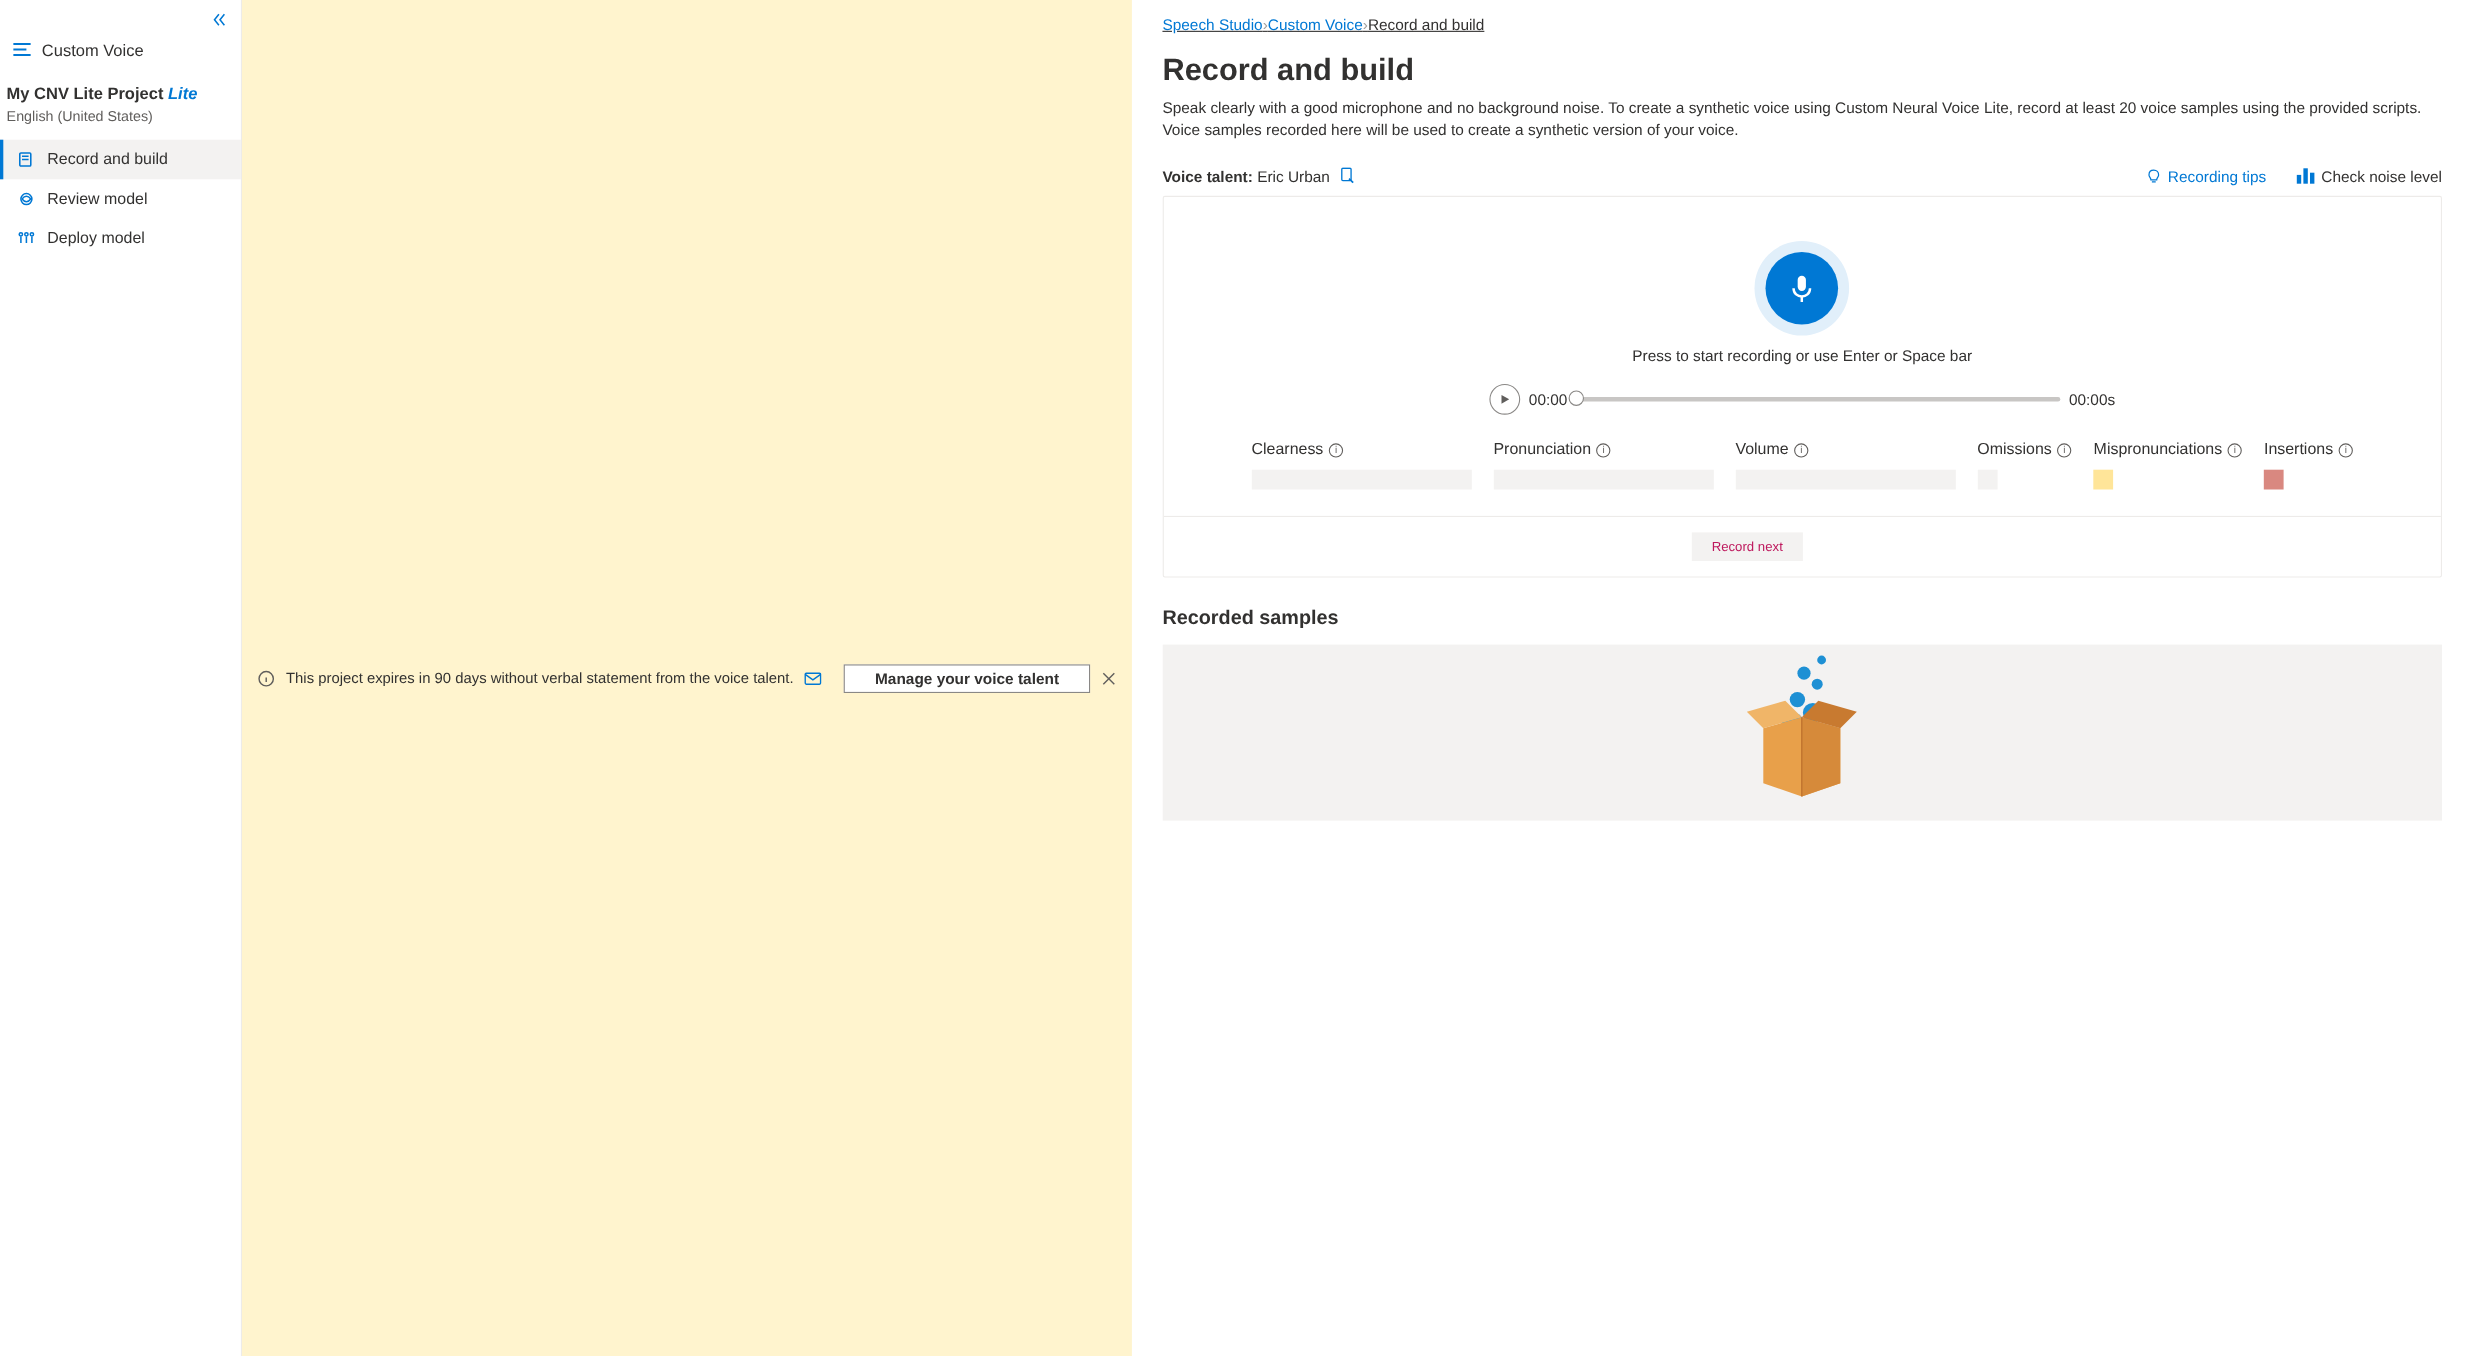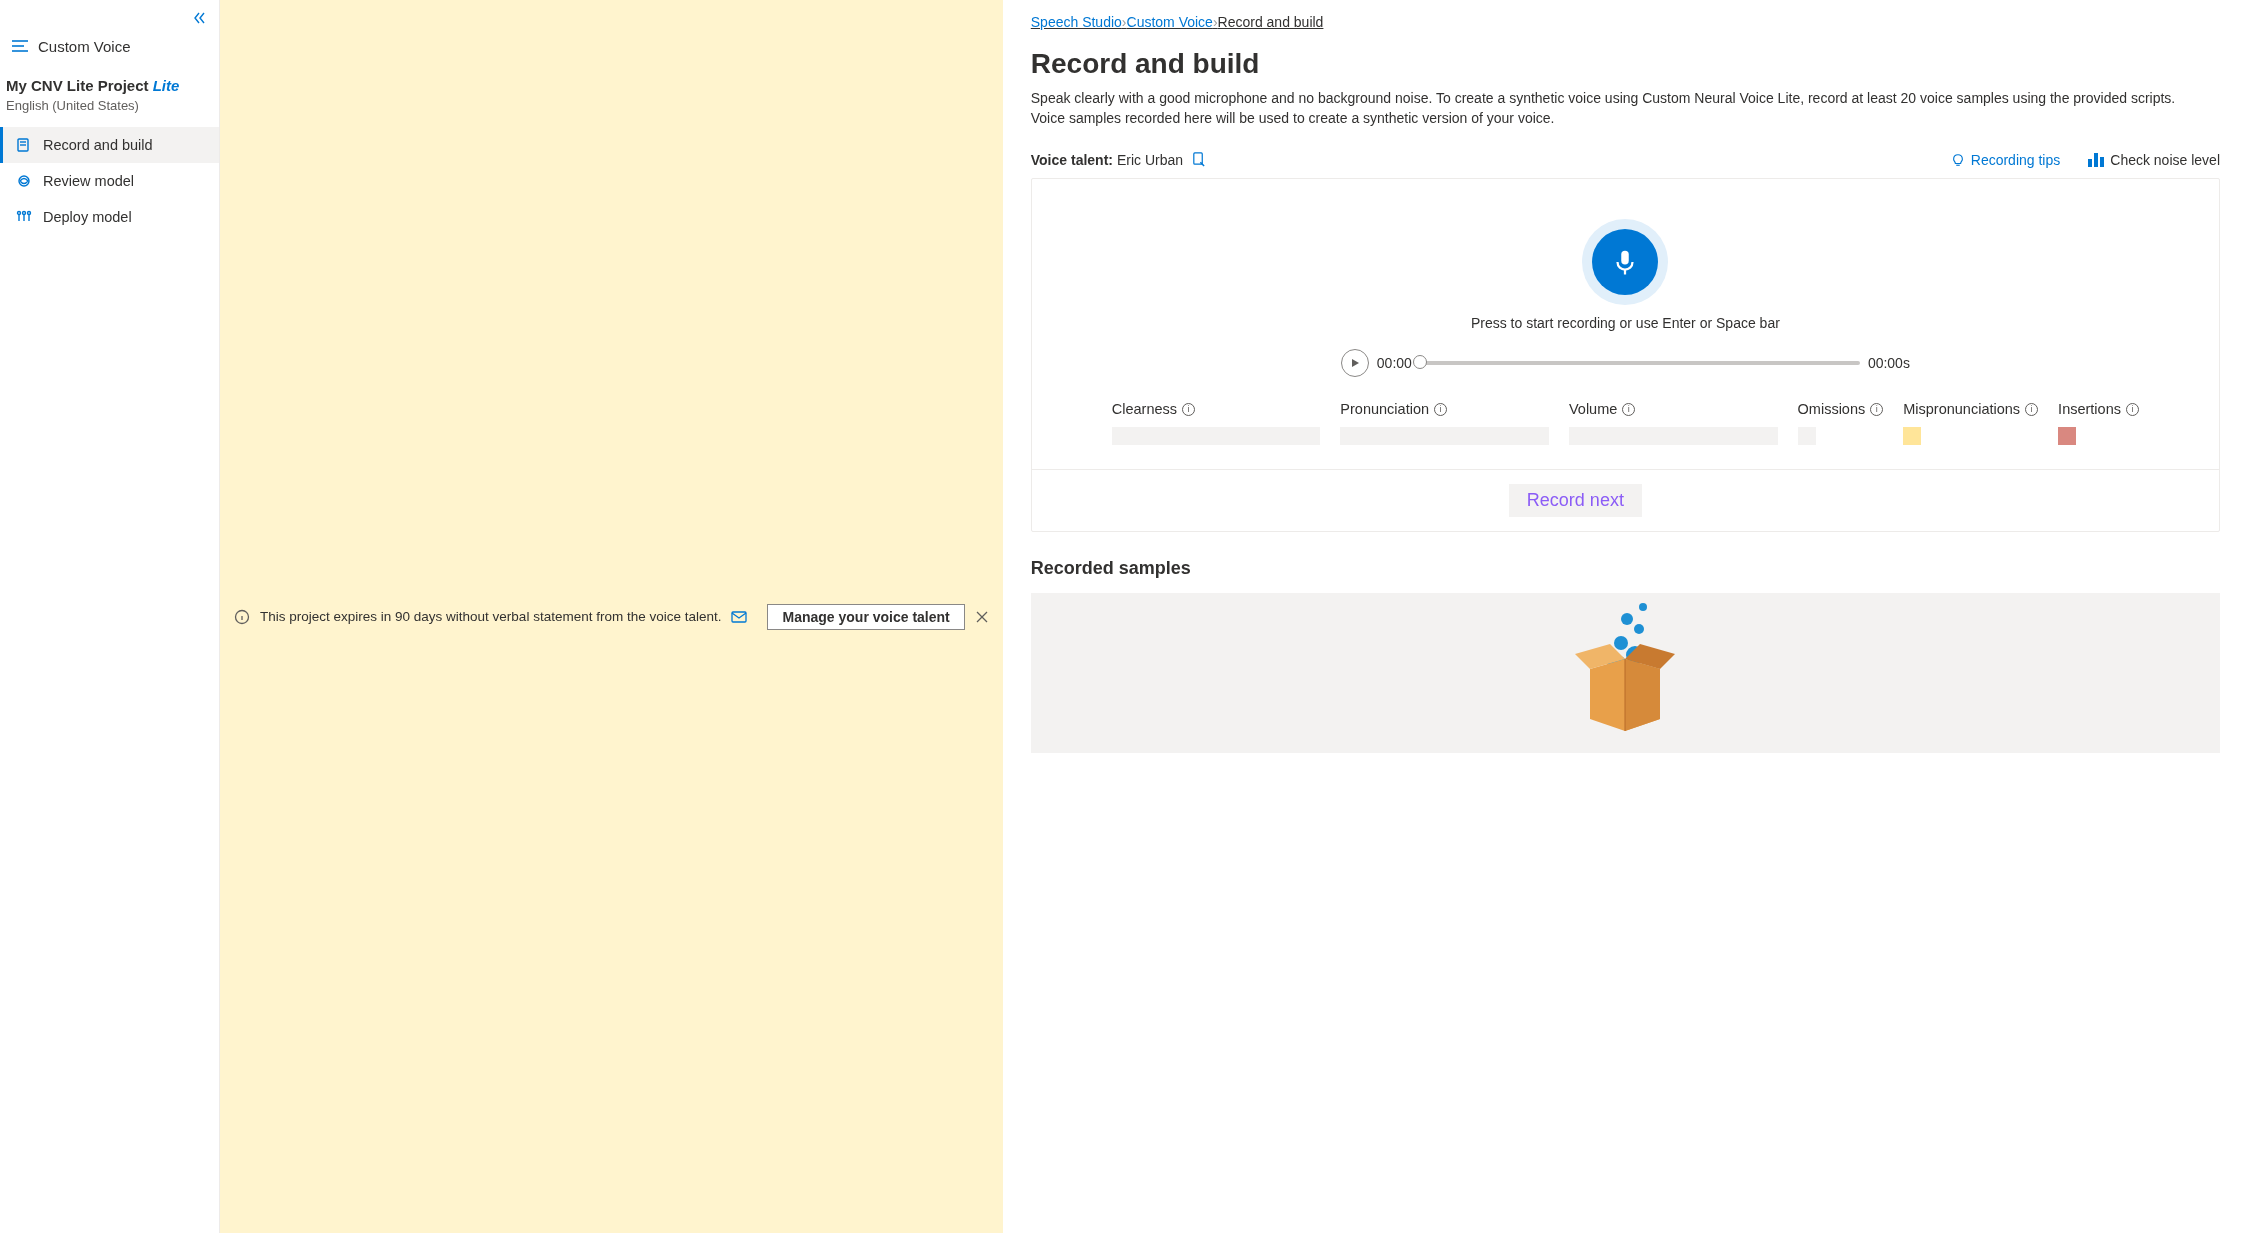--- a/index.html
+++ b/index.html
@@ -73,21 +73,21 @@
       gap: 10px;
       font-size: 13.5px;
       color: #323130;
     }
     .banner .info-icon { color: #605e5c; display:flex; }
     .banner .mail-icon { color: #0078d4; display:flex; cursor:pointer; }
     .banner .spacer { flex: 1; }
     .banner button.manage {
       background: #fff;
       border: 1px solid #8a8886;
-      padding: 4px 14px;
+      padding: 4px 27px;
       font-size: 14px;
       font-weight: 600;
       cursor: pointer;
       color: #323130;
     }
     .banner .close { cursor: pointer; color: #605e5c; display:flex; }
 
     .content-wrap {
       flex: 1;
       overflow-y: auto;
@@ -184,22 +184,22 @@
       padding: 14px 20px 14px;
       display:flex; align-items:center;
     }
     .footer-left { font-size:14.5px; }
     .footer-left .strong { font-weight:600; }
     .footer-left .progress { height:3px; background:#c8c6c4; width:300px; margin-top:6px; }
     .footer-left .sub { font-size:13px; color:#605e5c; margin-top:4px; }
     .record-next {
       margin-left:auto; margin-right:auto;
       transform: translateX(-50px);
-      padding: 6px 18px; background:#f3f2f1; color:#8b5cf6;
-      border:none; font-size:18px; cursor:not-allowed;
+      padding: 6px 18px; background:#f3f2f1; color:#be185d;
+      border:none; font-size:12px; cursor:not-allowed;
     }
 
     h2.section-title { font-size:18px; font-weight:600; margin:26px 0 14px; }
 
     .empty-box {
       background:#f3f2f1;
       min-height:160px;
       display:flex;
       align-items:flex-start;
       justify-content:center;

